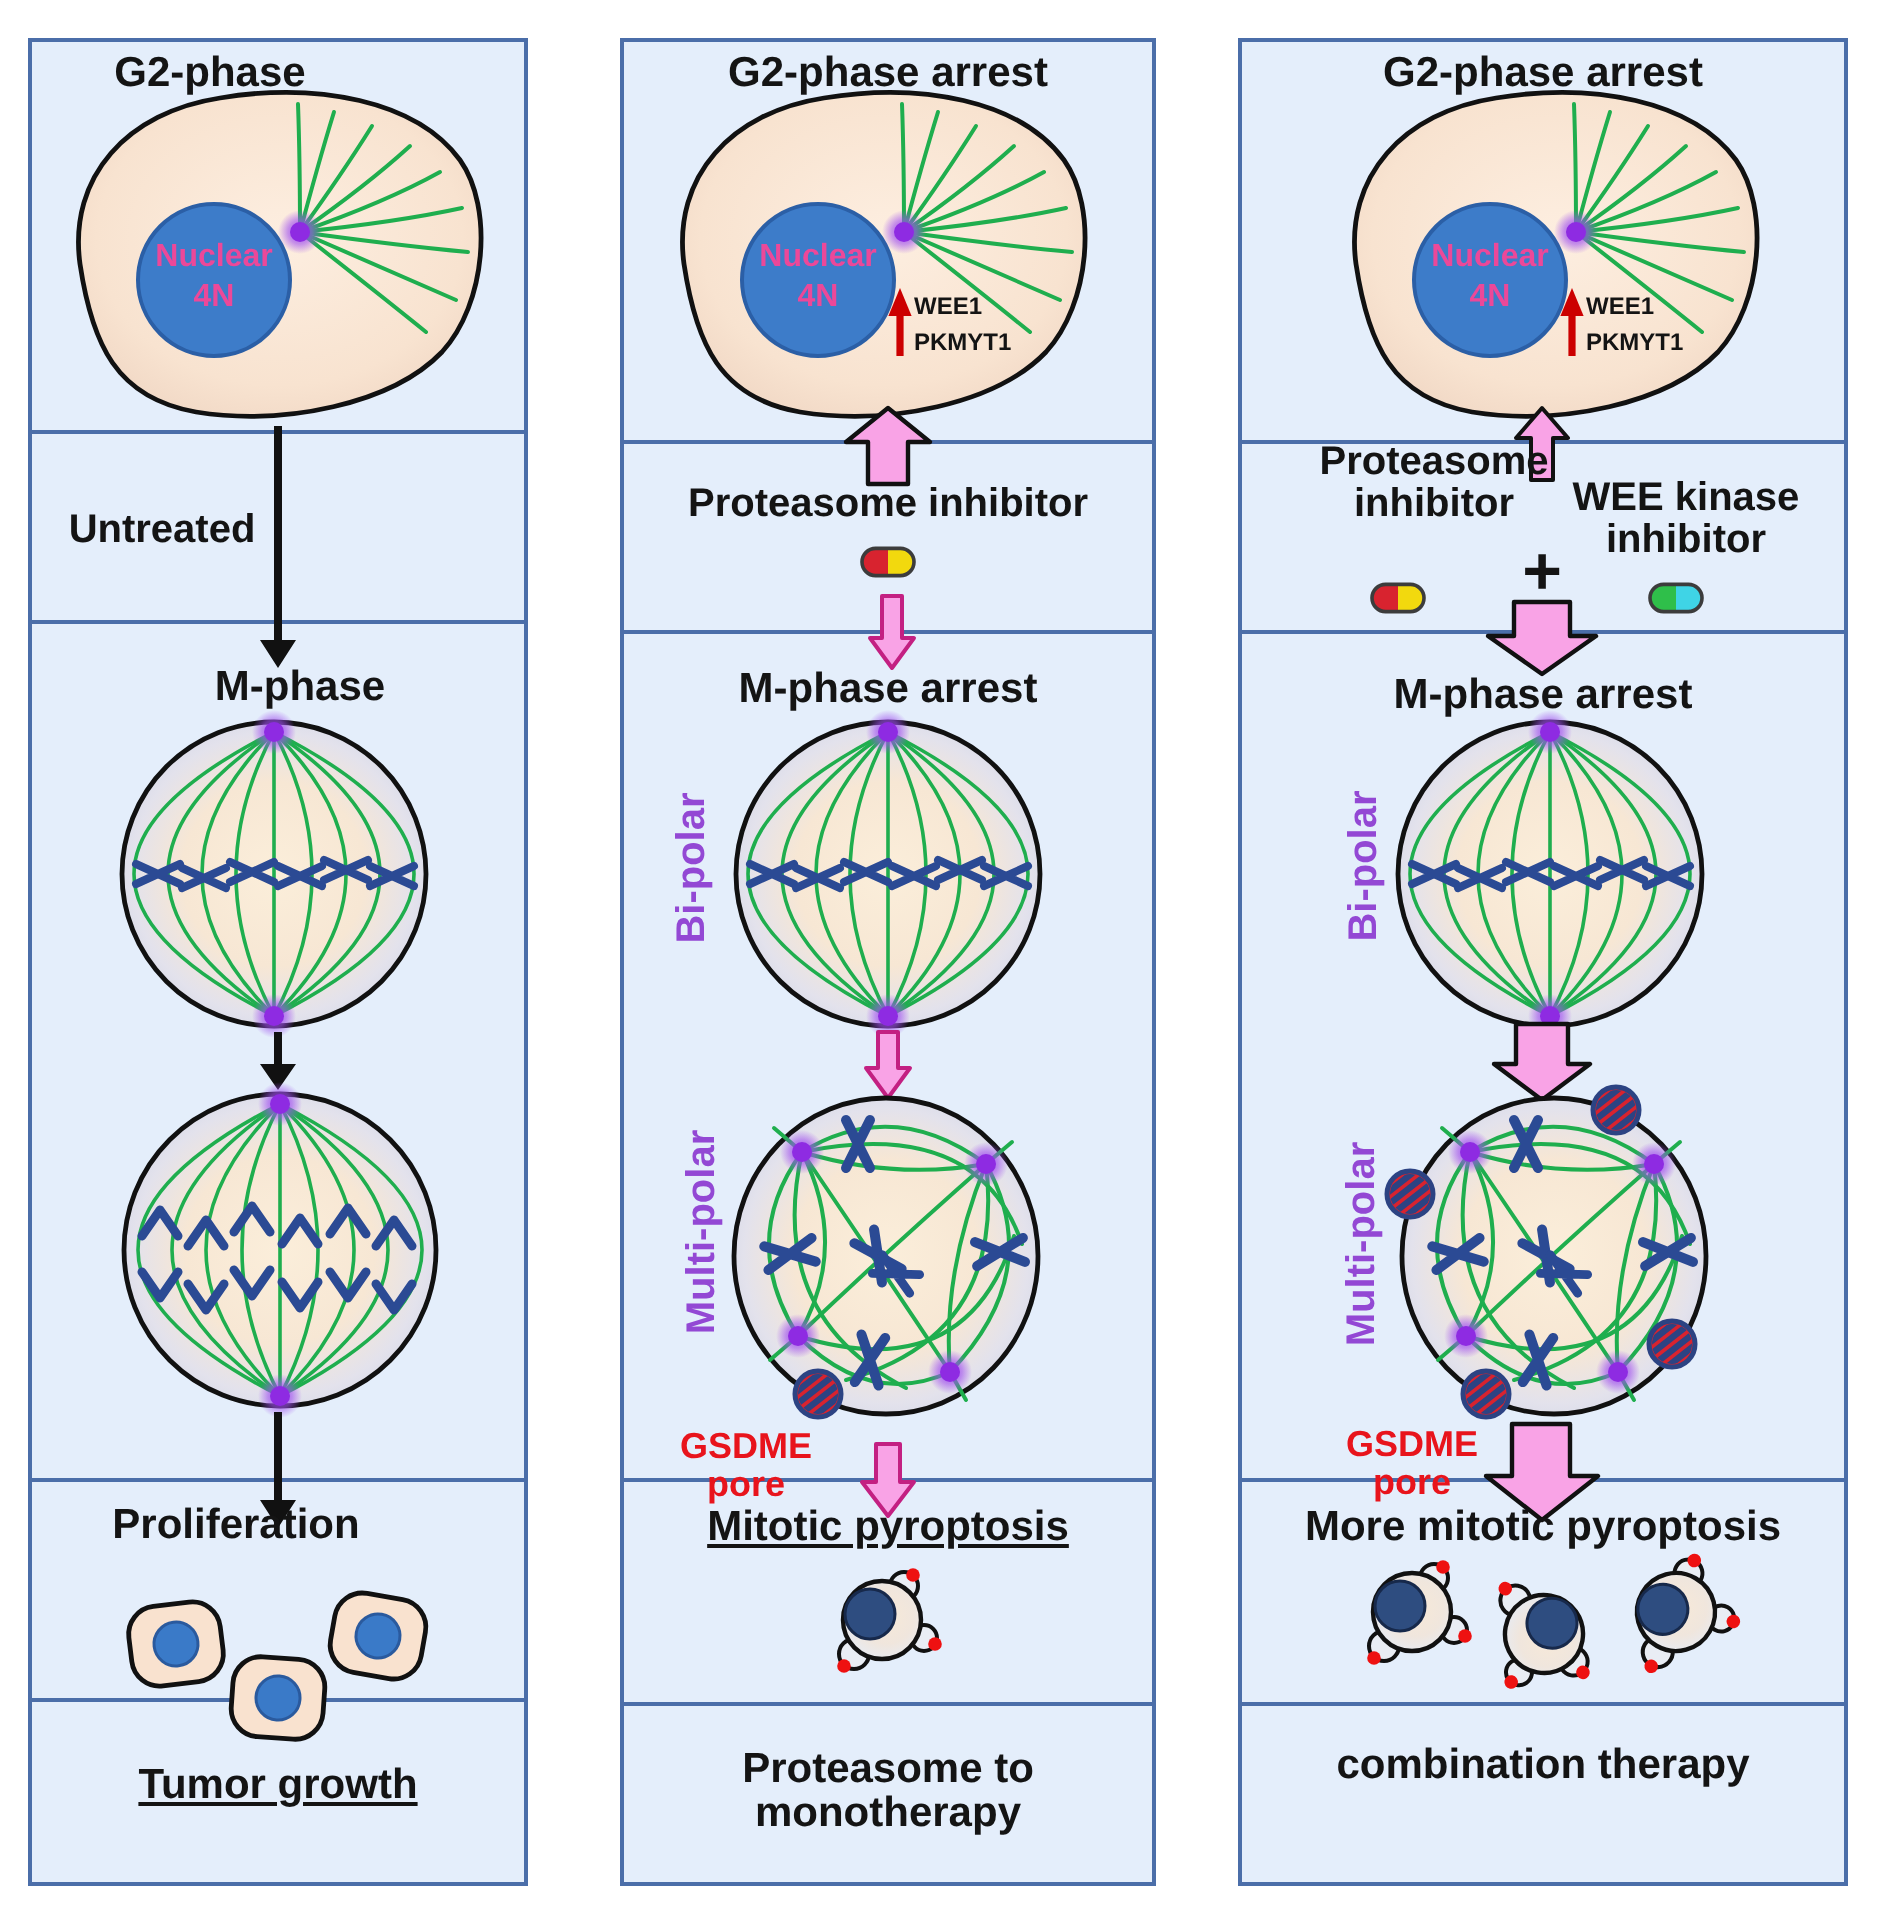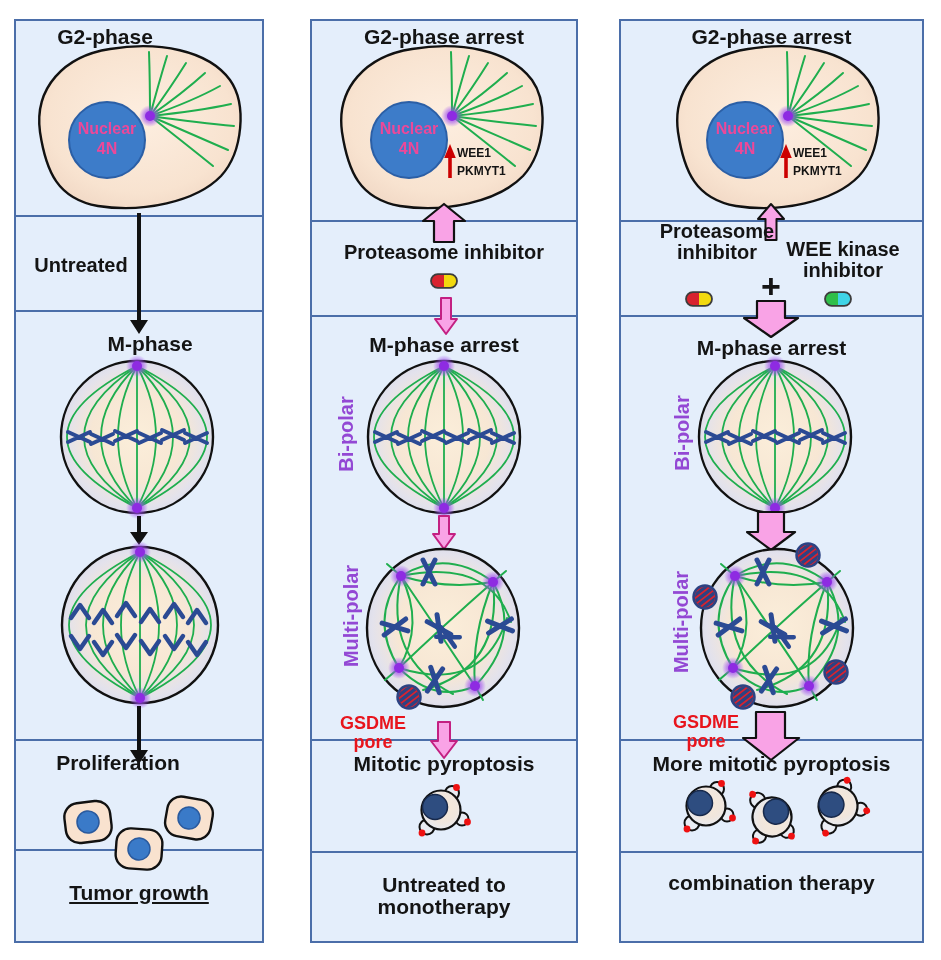--- a/index.html
+++ b/index.html
@@ -316,23 +316,23 @@
   <div>PKMYT1</div>
 </div>
 <div class="txt sub" style="left:310px;top:241px;width:268px;">Proteasome inhibitor</div>
 <div class="txt title" style="left:310px;top:333px;width:268px;">M-phase arrest</div>
 <div class="txt vlabel" style="left:266px;top:422px;">Bi-polar</div>
 <div class="txt vlabel" style="left:271px;top:604px;">Multi-polar</div>
 <div class="txt gsdme" style="left:326px;top:702px;width:94px;">
   <div>GSDME</div>
   <div>pore</div>
 </div>
-<div class="txt title" style="left:310px;top:752px;width:268px;">Mitotic pyroptosis</div>
+<div class="txt title" style="left:310px;top:752px;width:268px;text-decoration:underline;">Mitotic pyroptosis</div>
 <div class="txt title two" style="left:310px;top:874px;width:268px;">
-  <div>Untreated to</div>
+  <div>Proteasome to</div>
   <div>monotherapy</div>
 </div>
 
 <div class="txt title" style="left:619px;top:25px;width:305px;">G2-phase arrest</div>
 <div class="txt nuc" style="left:685px;top:119px;width:120px;">
   <div>Nuclear</div>
   <div>4N</div>
 </div>
 <div class="txt kin" style="left:793px;top:145px;width:110px;">
   <div>WEE1</div>

